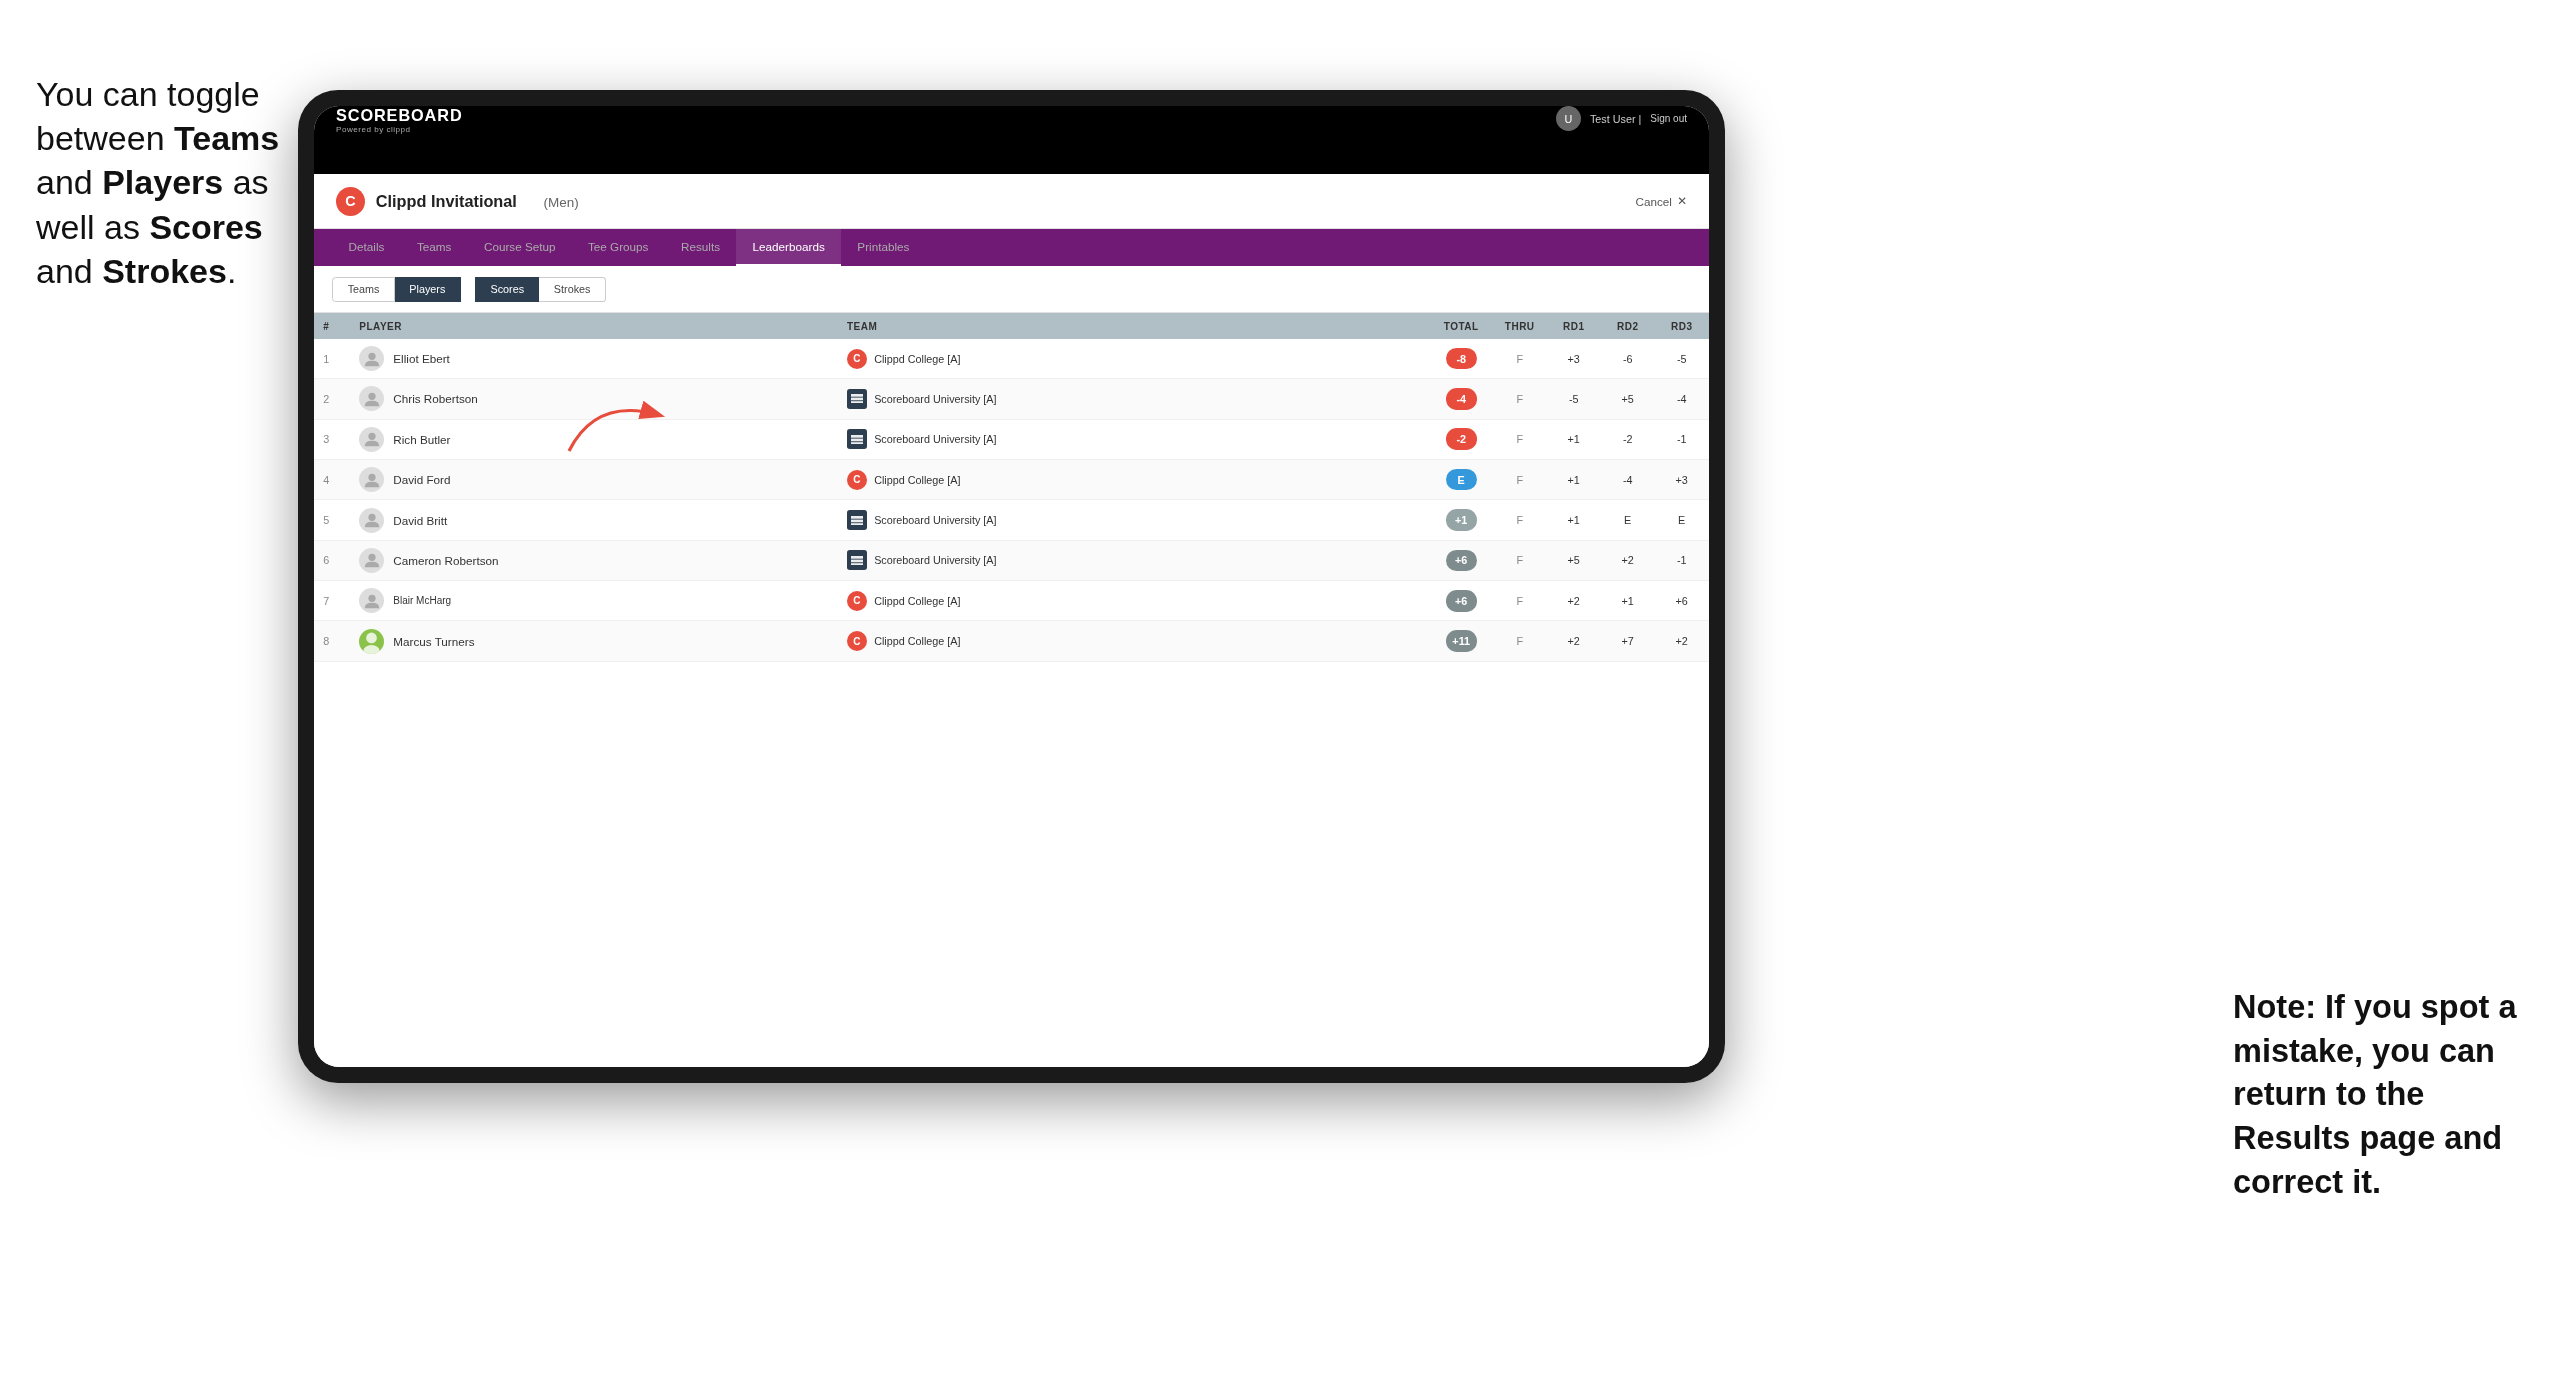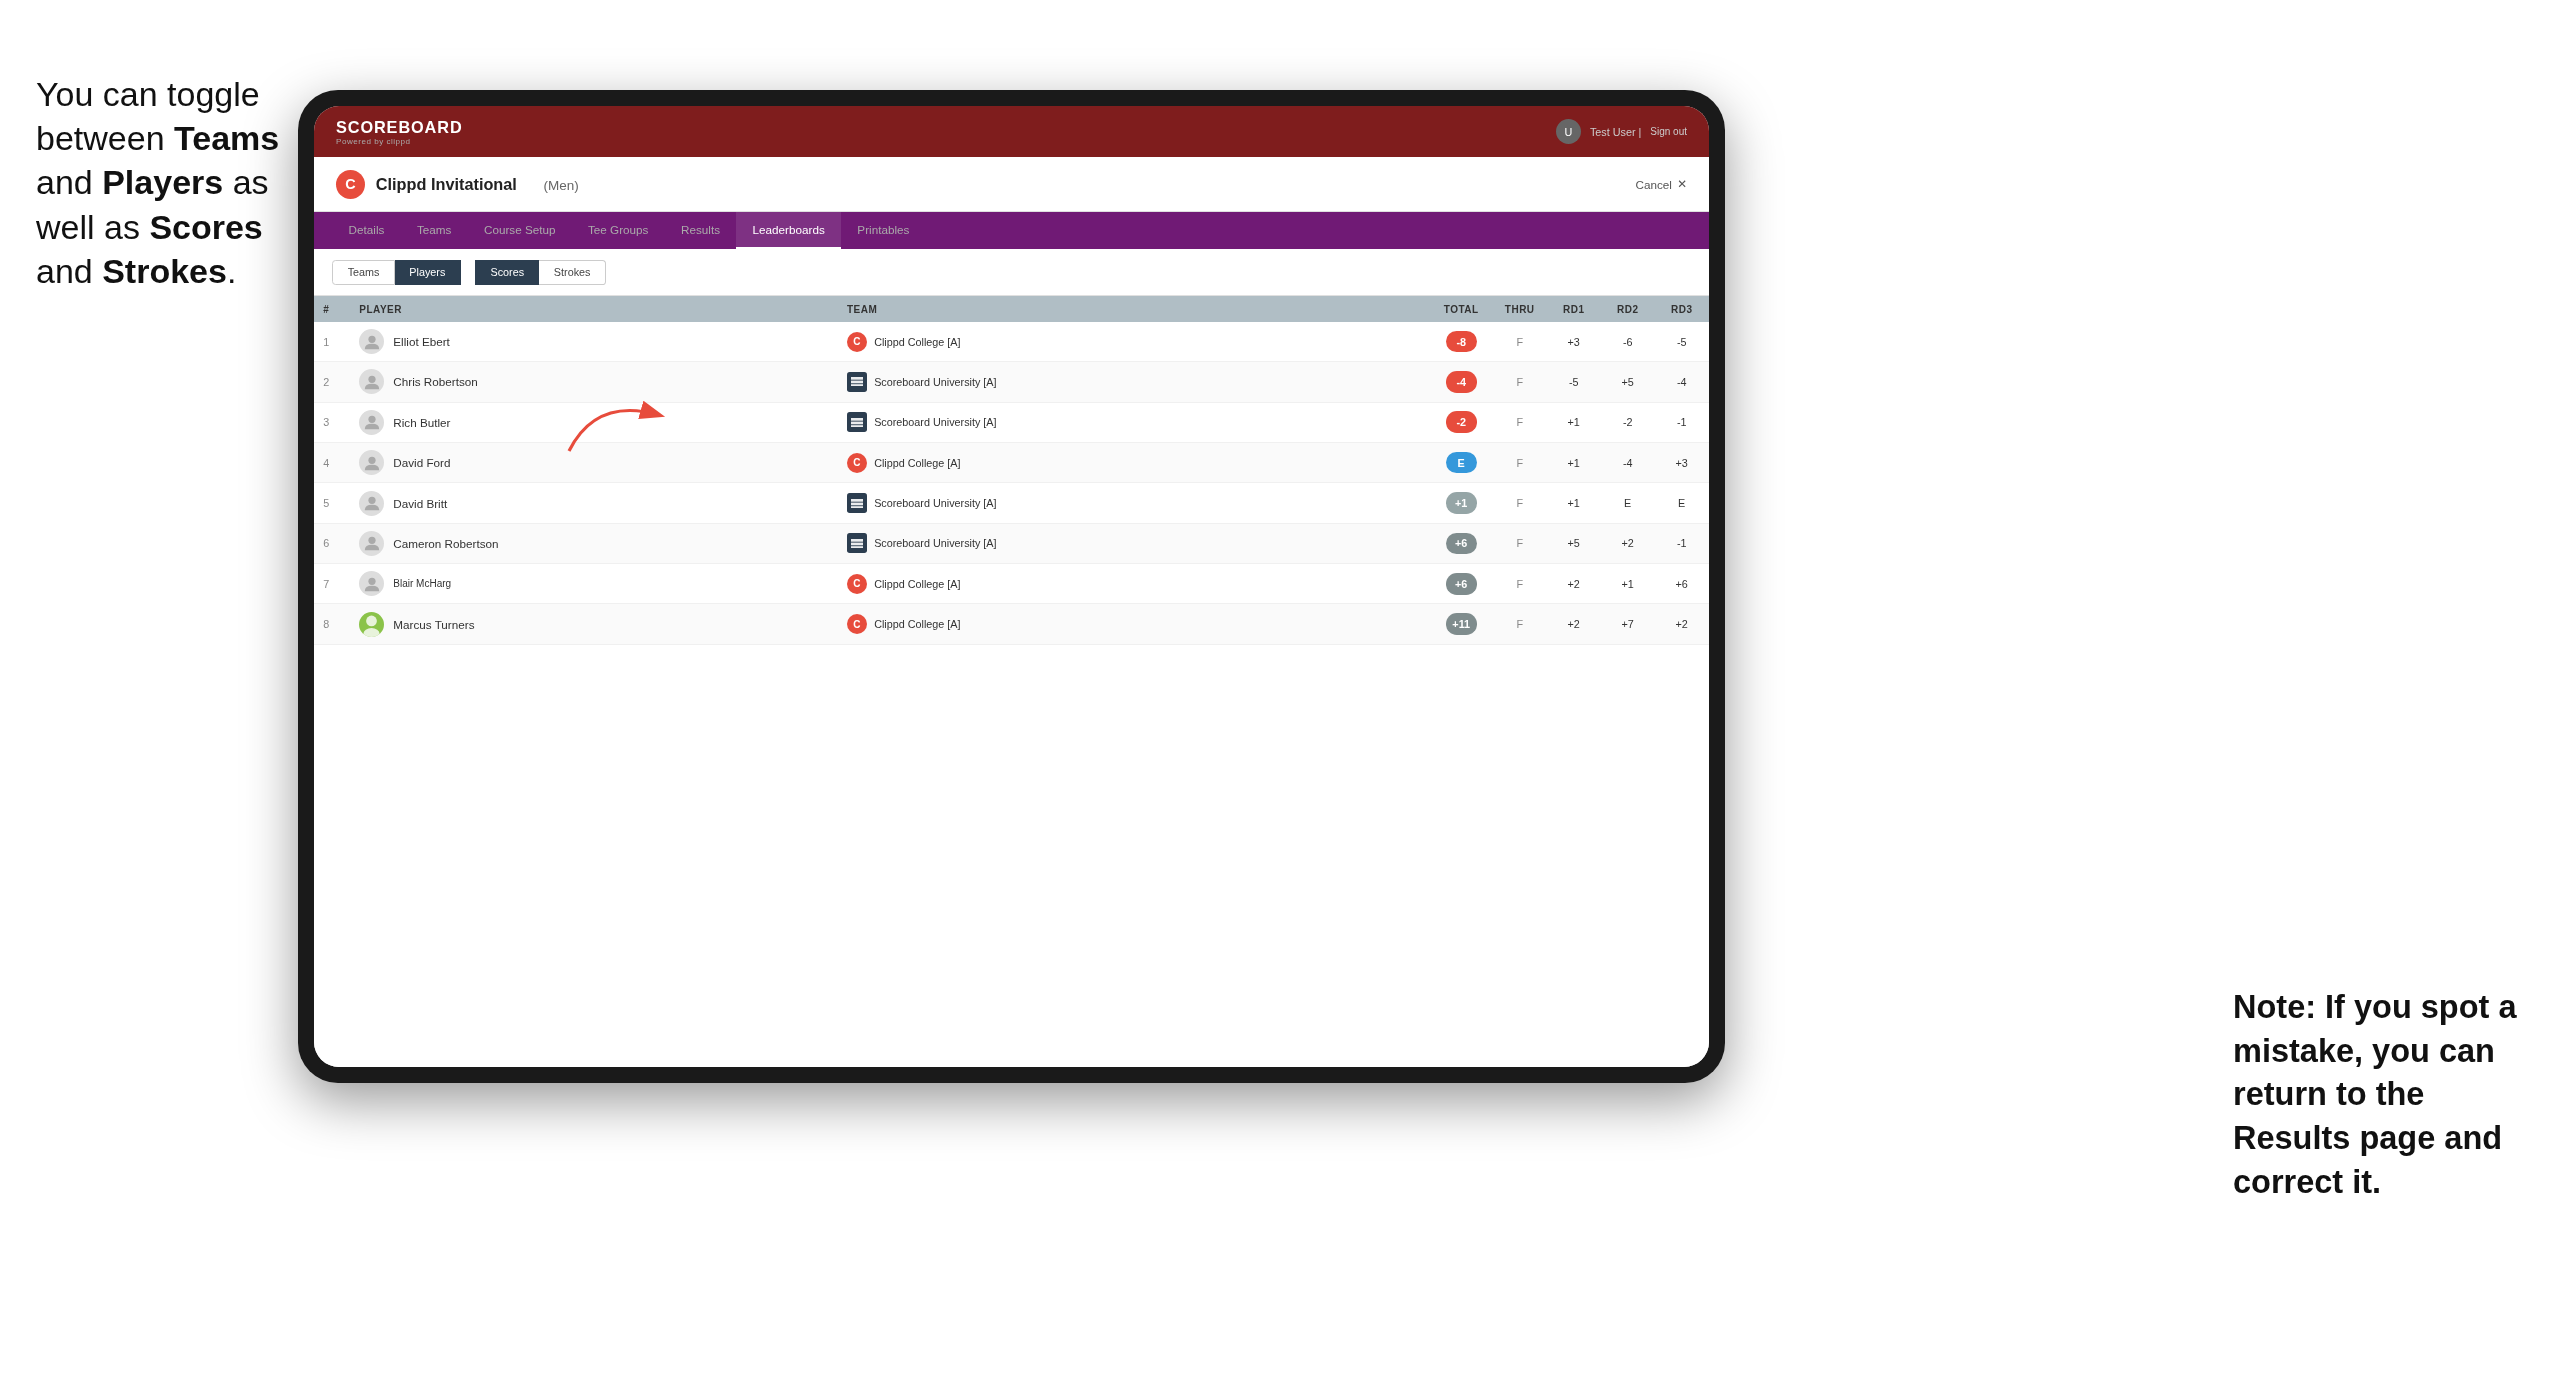--- a/index.html
+++ b/index.html
@@ -53,25 +53,25 @@
       height: 100%;
       background: #f0f0f0;
       border-radius: 25px;
       overflow: hidden;
       display: flex;
       flex-direction: column;
     }
 
     
     .top-nav {
-      background: #7f1d1d;
-      display: flex;
-      align-items: center;
+      background: #000000;
+      display: flex;
+      align-items: flex-start;
       padding: 0 21.7px;
-      height: 51px;
+      height: 68px;
       flex-shrink: 0;
     }
     .scoreboard-logo {
       display: flex;
       flex-direction: column;
       margin-right: 32.5px;
     }
     .scoreboard-logo .logo-title {
       font-size: 16.3px;
       font-weight: 900;

